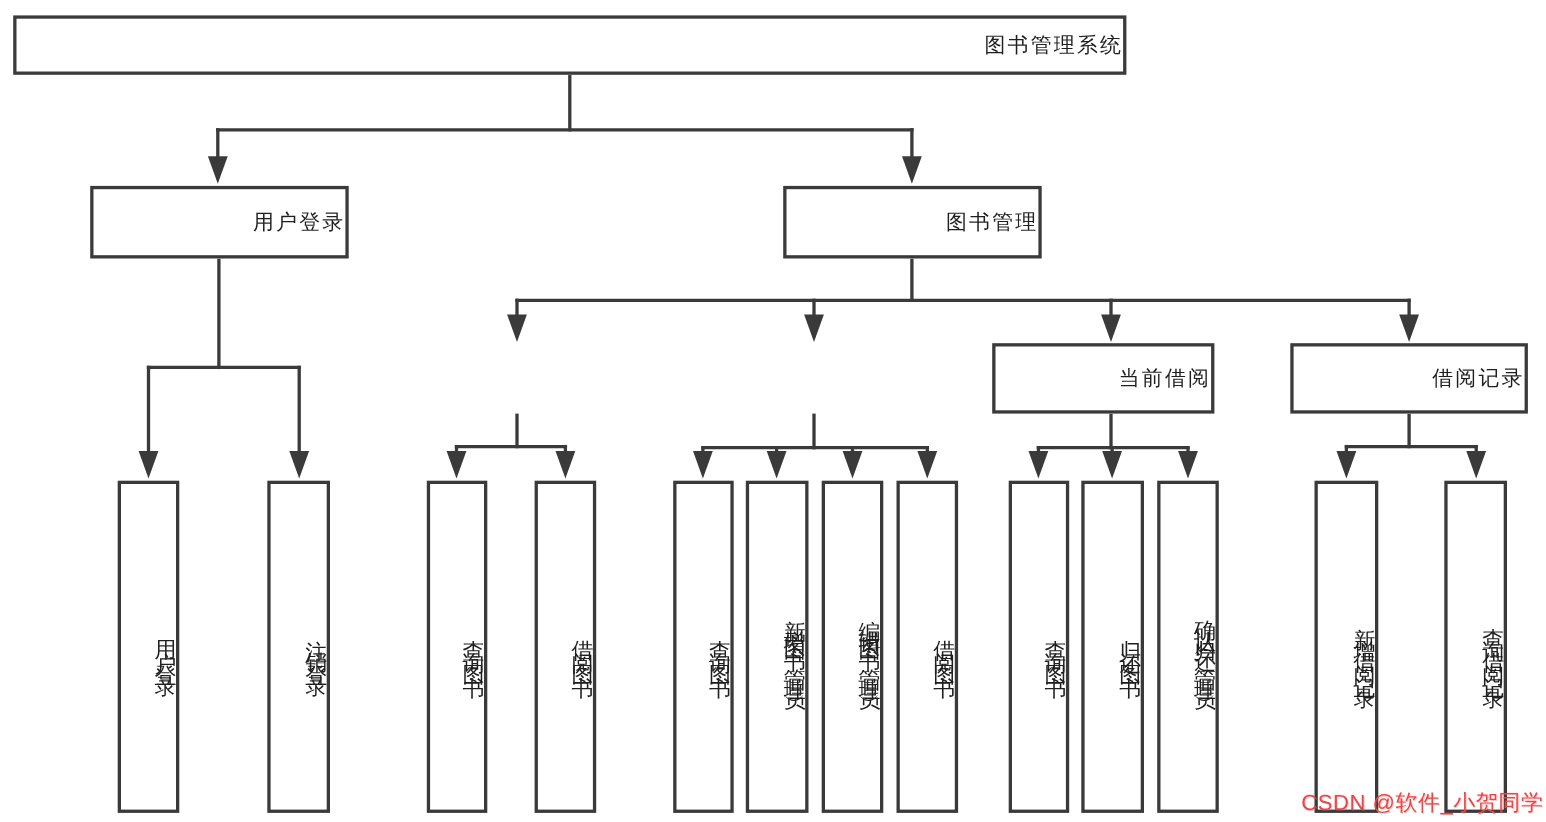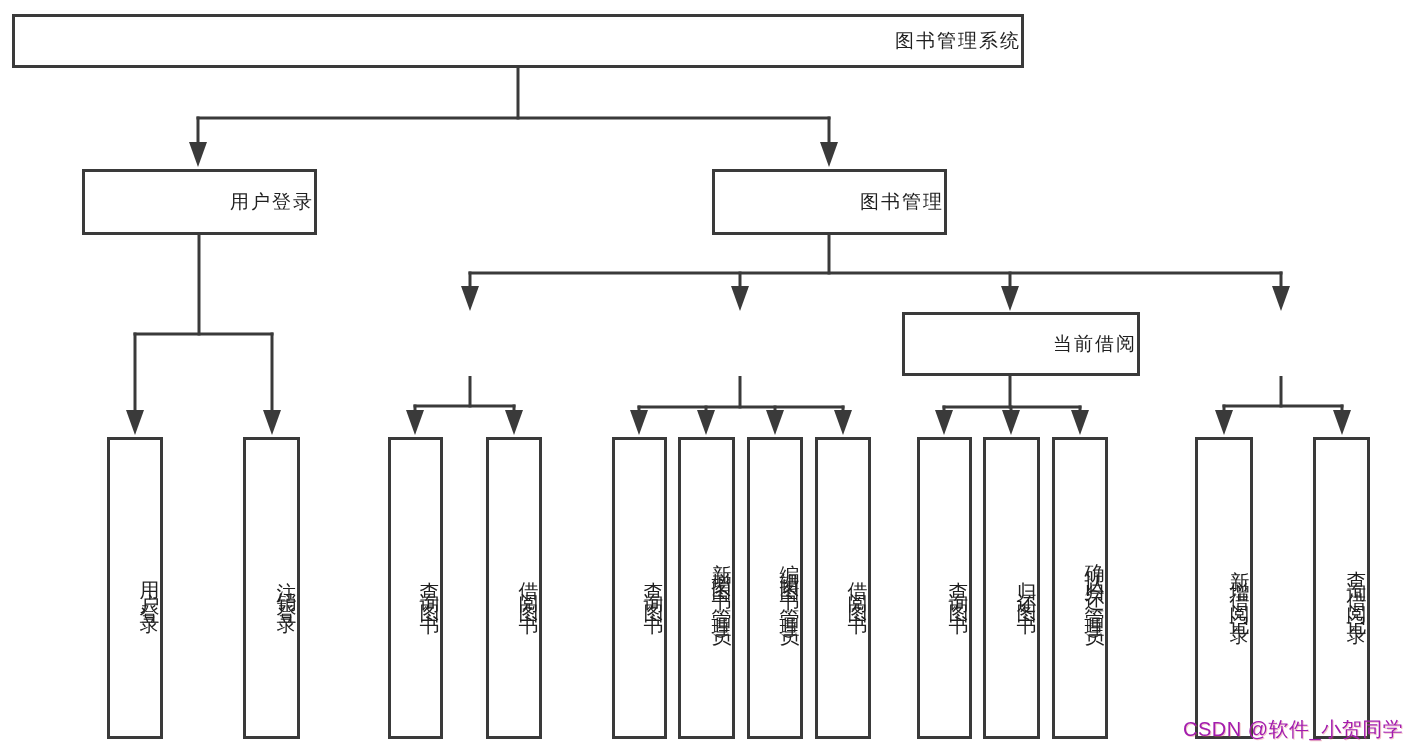--- a/index.html
+++ b/index.html
@@ -15,21 +15,21 @@
   }
   .h-label { font-size:19px; letter-spacing:2px; white-space:nowrap; }
   .root-label { font-size:19px; letter-spacing:2px; white-space:nowrap; }
   .v-label {
     writing-mode:vertical-rl; text-orientation:mixed;
     font-size:20px; line-height:1; letter-spacing:11px; white-space:nowrap;
   }
   .v-label.long { letter-spacing:9px; }
   #watermark {
     position:absolute; left:1183px; top:716px; font-size:20px;
-    color:#a21caf; letter-spacing:0.5px; white-space:nowrap;
+    color:#ef4444; letter-spacing:0.5px; white-space:nowrap;
     text-shadow:1px 1px 0 rgba(221,92,102,0.35); z-index:5;
   }
 </style>
 </head>
 <body>
 
 <div id="stage">
 
   <svg id="wires" viewBox="0 0 1405 747" xmlns="http://www.w3.org/2000/svg">
     <g stroke="#3a3a3a" stroke-width="3" fill="none">
@@ -101,22 +101,25 @@
     <span class="root-label">图书管理系统</span>
   </div>
 
   <div class="node" style="left:82px;top:169px;width:235px;height:66px;">
     <span class="h-label">用户登录</span>
   </div>
   <div class="node" style="left:712px;top:169px;width:235px;height:66px;">
     <span class="h-label">图书管理</span>
   </div>
 
-  <div class="node" style="left:902px;top:312px;width:238px;height:64px;">
+  <div class="node" style="left:902px;top:312px;width:202px;height:64px;">
     <span class="h-label">当前借阅</span>
+  </div>
+  <div class="node" style="left:1173px;top:312px;width:216px;height:64px;">
+    <span class="h-label">借阅记录</span>
   </div>
 
   <div class="node" style="left:107px;top:437px;width:56px;height:302px;">
     <span class="v-label">用户登录</span>
   </div>
   <div class="node" style="left:243px;top:437px;width:57px;height:302px;">
     <span class="v-label">注销登录</span>
   </div>
 
   <div class="node" style="left:388px;top:437px;width:55px;height:302px;">

